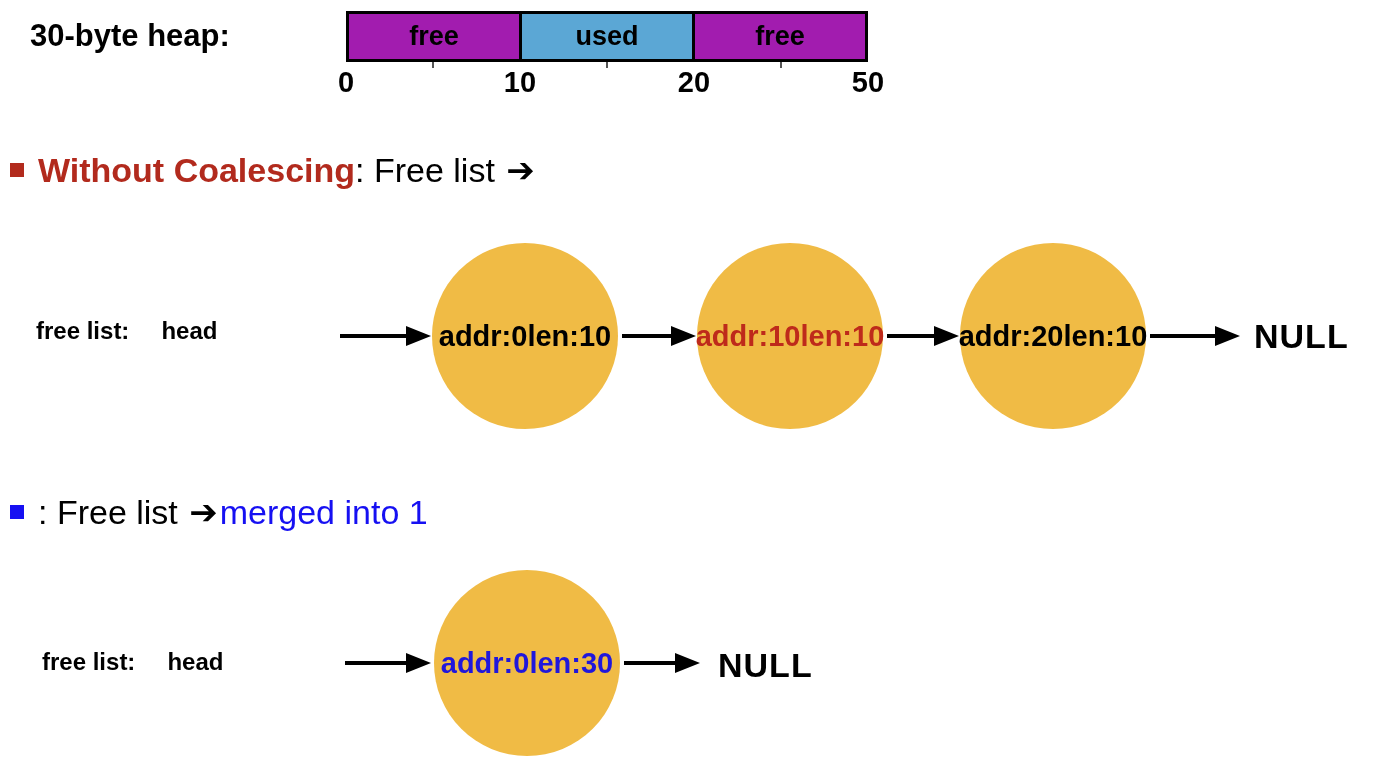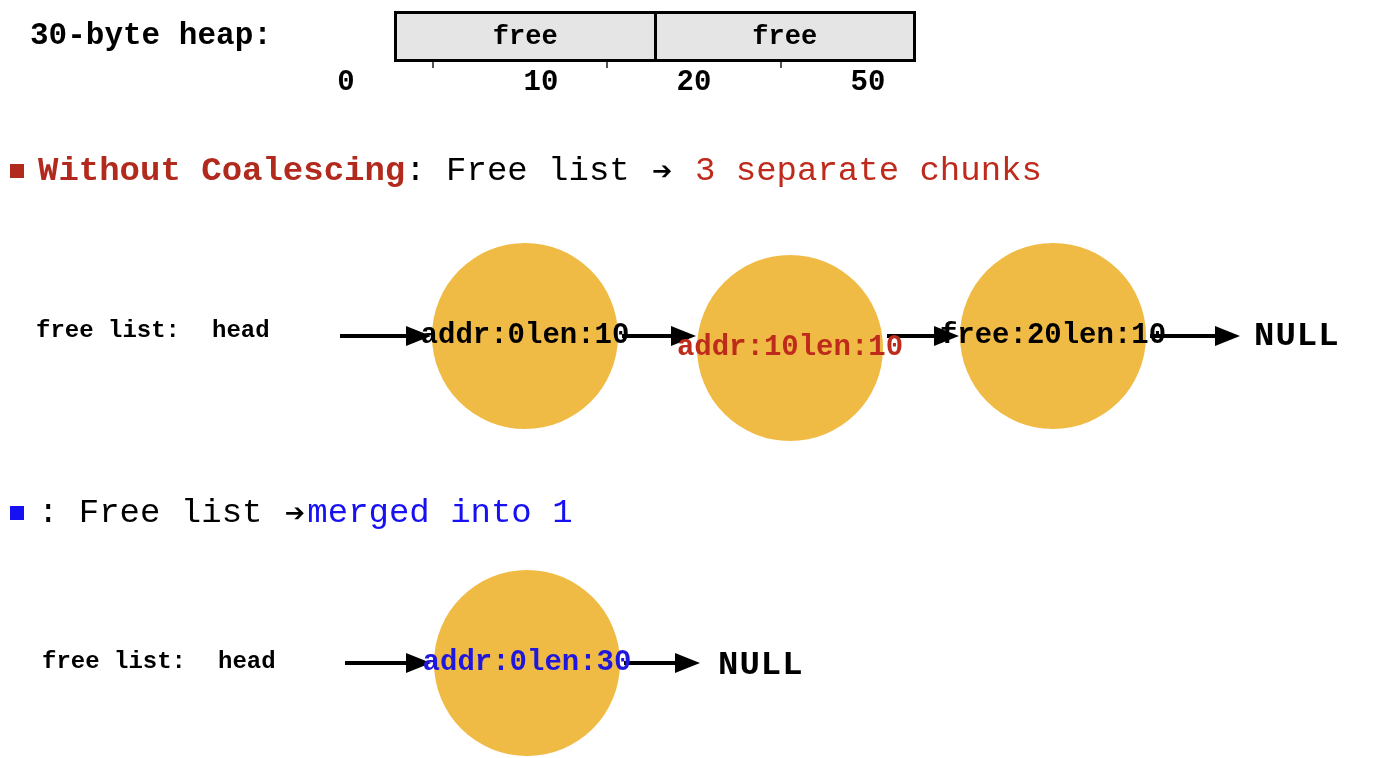--- a/index.html
+++ b/index.html
@@ -6,26 +6,26 @@
     --used-fill:#5BA7D5;
     --node-fill:#F0BB45;
     --red-bold:#B22A1D;
     --red-accent:#BE2A1B;
     --blue-bold:#1610F2;
     --blue-accent:#2017DC;
   }
   *{margin:0;padding:0;box-sizing:border-box;}
   html,body{background:#fff;}
   body{font-family:"Liberation Sans","DejaVu Sans",sans-serif;color:#000;}
-  .slide{position:relative;width:1398px;height:758px;background:#fff;overflow:hidden;font-family:Liberation Mono, monospace;}
+  .slide{position:relative;width:1398px;height:758px;background:#fff;overflow:hidden;}
 
   
   .heap-label{position:absolute;left:30px;top:18px;font-size:31px;font-weight:bold;}
   .heap-bar{position:absolute;left:346px;top:11px;width:522px;height:51px;
-    display:flex;border:3px solid #000;background:#e5e5e5;margin-left:48px;}
+    display:flex;border:3px solid #000;background:#a21caf;}
   .heap-seg{flex:1;display:flex;align-items:center;justify-content:center;
     font-size:27px;font-weight:bold;}
   .heap-seg.sep{border-right:3px solid #000;}
   .heap-seg.used{background:var(--used-fill);}
   .heap-minitick{position:absolute;top:62px;width:2px;height:6px;background:#555;}
   .heap-tick{position:absolute;top:66px;transform:translateX(-50%);
     font-size:29px;font-weight:bold;}
 
   
   .heading{position:absolute;left:10px;font-size:34px;display:flex;align-items:center;}
@@ -60,37 +60,37 @@
   .row2 .null-label{left:718px;top:76px;}
 </style>
 </head>
 <body>
 
 <div class="slide">
 
   <div class="heap-label">30-byte heap:</div>
   <div class="heap-bar">
     <div class="heap-seg sep">free</div>
+    <div class="heap-seg sep used">used</div>
     <div class="heap-seg">free</div>
   </div>
   <div class="heap-minitick" style="left:432px"></div>
   <div class="heap-minitick" style="left:606px"></div>
   <div class="heap-minitick" style="left:780px"></div>
   <div class="heap-tick" style="left:346px">0</div>
-  <div class="heap-tick" style="left:541px">10</div>
+  <div class="heap-tick" style="left:520px">10</div>
   <div class="heap-tick" style="left:694px">20</div>
   <div class="heap-tick" style="left:868px">50</div>
 
   <div class="heading h1" style="top:150px">
     <span class="bullet"></span>
     <span class="h-title">Without Coalescing</span>
       <span>: Free list </span>
       <span class="h-arrow">➔</span>
       <span> </span>
-      <span class="h-accent">3 separate chunks</span>
   </div>
 
   <div class="listrow row1">
     <svg class="arrows" viewBox="0 0 1398 190">
       <g stroke="#000" stroke-width="4">
         <line x1="340" y1="93" x2="408" y2="93"></line>
         <line x1="622" y1="93" x2="674" y2="93"></line>
         <line x1="887" y1="93" x2="937" y2="93"></line>
         <line x1="1150" y1="93" x2="1216" y2="93"></line>
       </g>
@@ -99,26 +99,26 @@
         <polygon points="696,93 671,83 671,103"></polygon>
         <polygon points="959,93 934,83 934,103"></polygon>
         <polygon points="1240,93 1215,83 1215,103"></polygon>
       </g>
     </svg>
     <div class="list-label"><span>free list:</span><span class="head-word">head</span></div>
     <div class="node" style="left:432px;top:0">
       <div>addr:0</div>
       <div>len:10</div>
     </div>
-    <div class="node red" style="left:697px;top:12px">
+    <div class="node red" style="left:697px;top:0">
       <div>addr:10</div>
       <div>len:10</div>
     </div>
     <div class="node" style="left:960px;top:0">
-      <div>free:20</div>
+      <div>addr:20</div>
       <div>len:10</div>
     </div>
     <div class="null-label">NULL</div>
   </div>
 
   <div class="heading h2" style="top:492px">
     <span class="bullet"></span>
       <span>: Free list </span>
       <span class="h-arrow">➔</span>
       <span class="h-accent">merged into 1</span>

